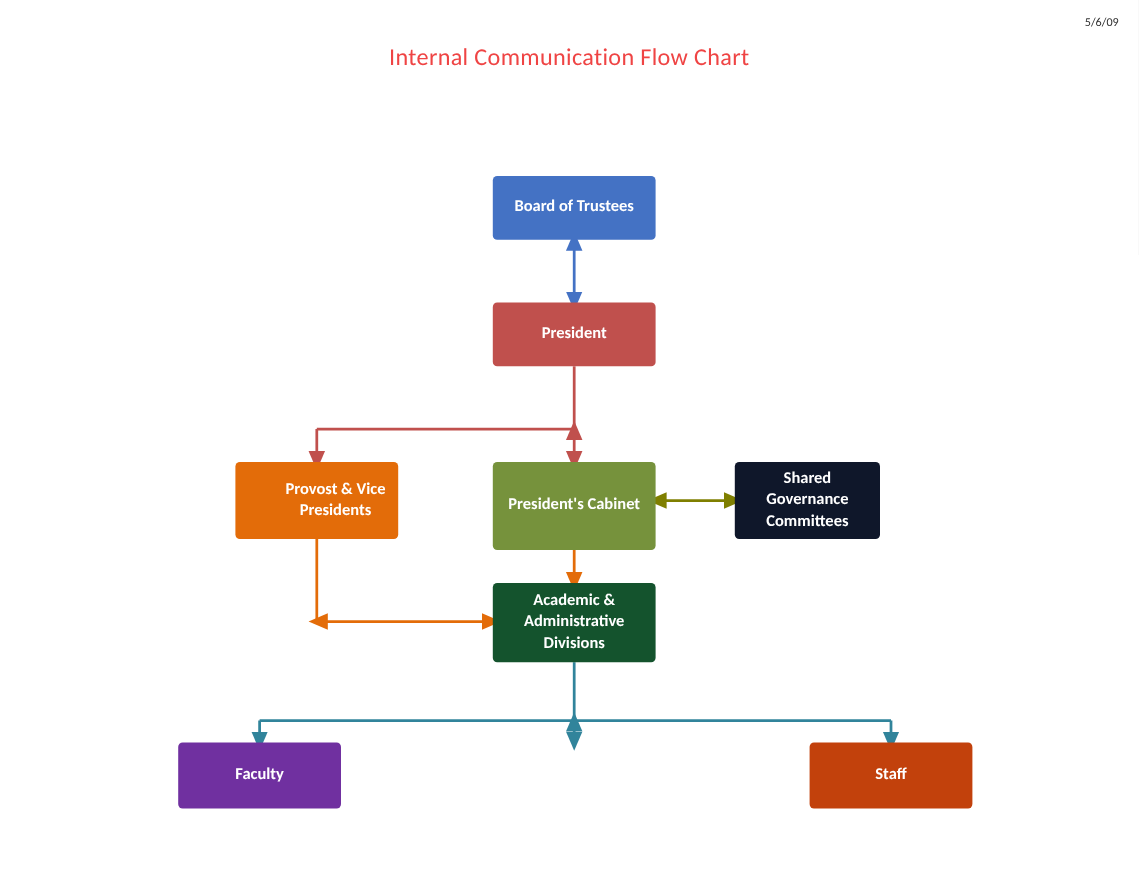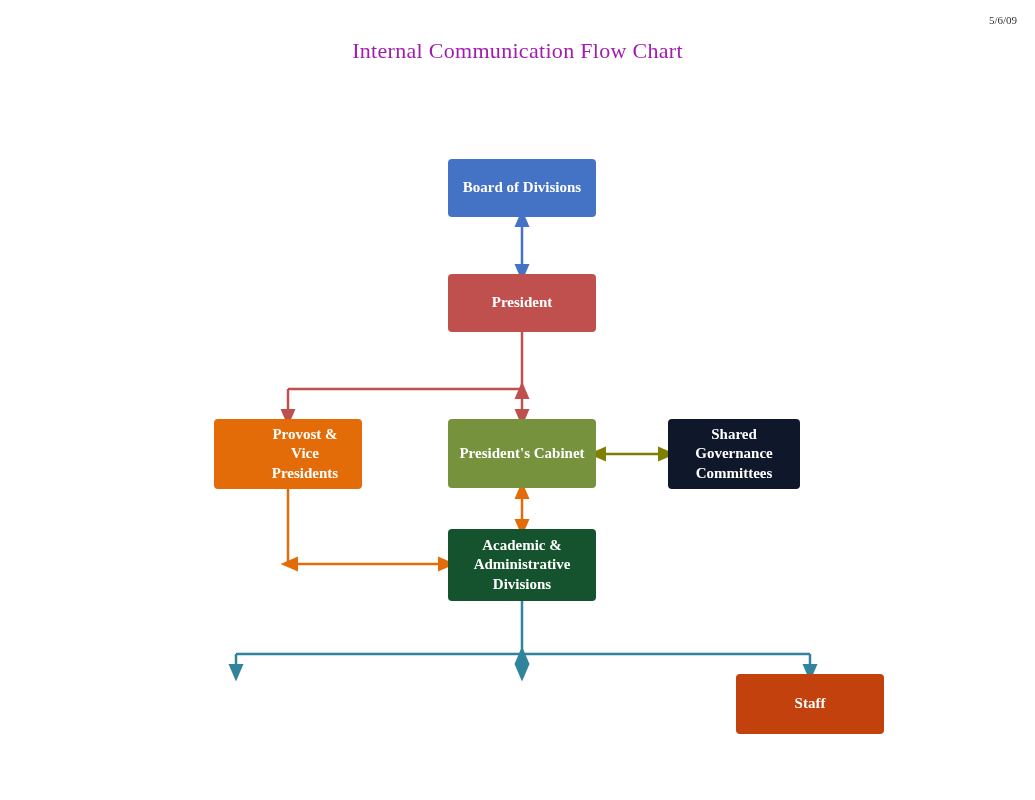--- a/index.html
+++ b/index.html
@@ -10,36 +10,35 @@
       width: 1035px;
       height: 800px;
       overflow: hidden;
     }
 
     .page {
       width: 1035px;
       height: 800px;
       background: white;
       position: relative;
-      font-family: Liberation Serif, serif;
     }
 
     .date-stamp {
       position: absolute;
       top: 14px;
       right: 18px;
       font-size: 11px;
       color: #333;
     }
 
     .chart-title {
       text-align: center;
       font-size: 22px;
       font-weight: normal;
-      color: #a21caf;
+      color: #ef4444;
       padding-top: 38px;
       letter-spacing: 0.3px;
     }
 
     .flowchart {
       position: relative;
       width: 100%;
       height: 740px;
       top: 0;
     }
@@ -138,43 +137,46 @@
       <line x1="236" y1="590" x2="810" y2="590" stroke="#31849B" stroke-width="2.5"></line>
 
       <line x1="236" y1="590" x2="236" y2="610" stroke="#31849B" stroke-width="2.5" marker-end="url(#arrowTealEnd)"></line>
 
       <line x1="522" y1="590" x2="522" y2="610" stroke="#31849B" stroke-width="2.5" marker-start="url(#arrowTealStart)" marker-end="url(#arrowTealEnd)"></line>
 
       <line x1="810" y1="590" x2="810" y2="610" stroke="#31849B" stroke-width="2.5" marker-end="url(#arrowTealEnd)"></line>
     </svg>
 
     <div class="node" style="left:448px; top:95px; width:148px; height:58px; background:#4472C4;">
-      <span>Board of Divisions</span>
+      <span>Board of Trustees</span>
     </div>
 
     <div class="node" style="left:448px; top:210px; width:148px; height:58px; background:#C0504D;justify-content:center;">
       <span>President</span>
     </div>
 
     <div class="node" style="left:214px; top:355px; width:148px; height:70px; background:#E36C09;padding-left:44px;">
       <span>Provost &amp; Vice Presidents</span>
     </div>
 
-    <div class="node" style="left:448px; top:355px; width:148px; height:69px; background:#76923C;">
+    <div class="node" style="left:448px; top:355px; width:148px; height:80px; background:#76923C;">
       <span>President's Cabinet</span>
     </div>
 
     <div class="node" style="left:668px; top:355px; width:132px; height:70px; background:#0f172a;">
       <span>Shared Governance Committees</span>
     </div>
 
     <div class="node" style="left:448px; top:465px; width:148px; height:72px; background:#14532d;align-items:center;">
       <span>Academic &amp; Administrative Divisions</span>
     </div>
 
+    <div class="node" style="left:162px; top:610px; width:148px; height:60px; background:#7030A0;">
+      <span>Faculty</span>
+    </div>
 
 
     <div class="node" style="left:736px; top:610px; width:148px; height:60px; background:#c2410c;">
       <span>Staff</span>
     </div>
 
   </div>
 </div>
 
 </body></html>

